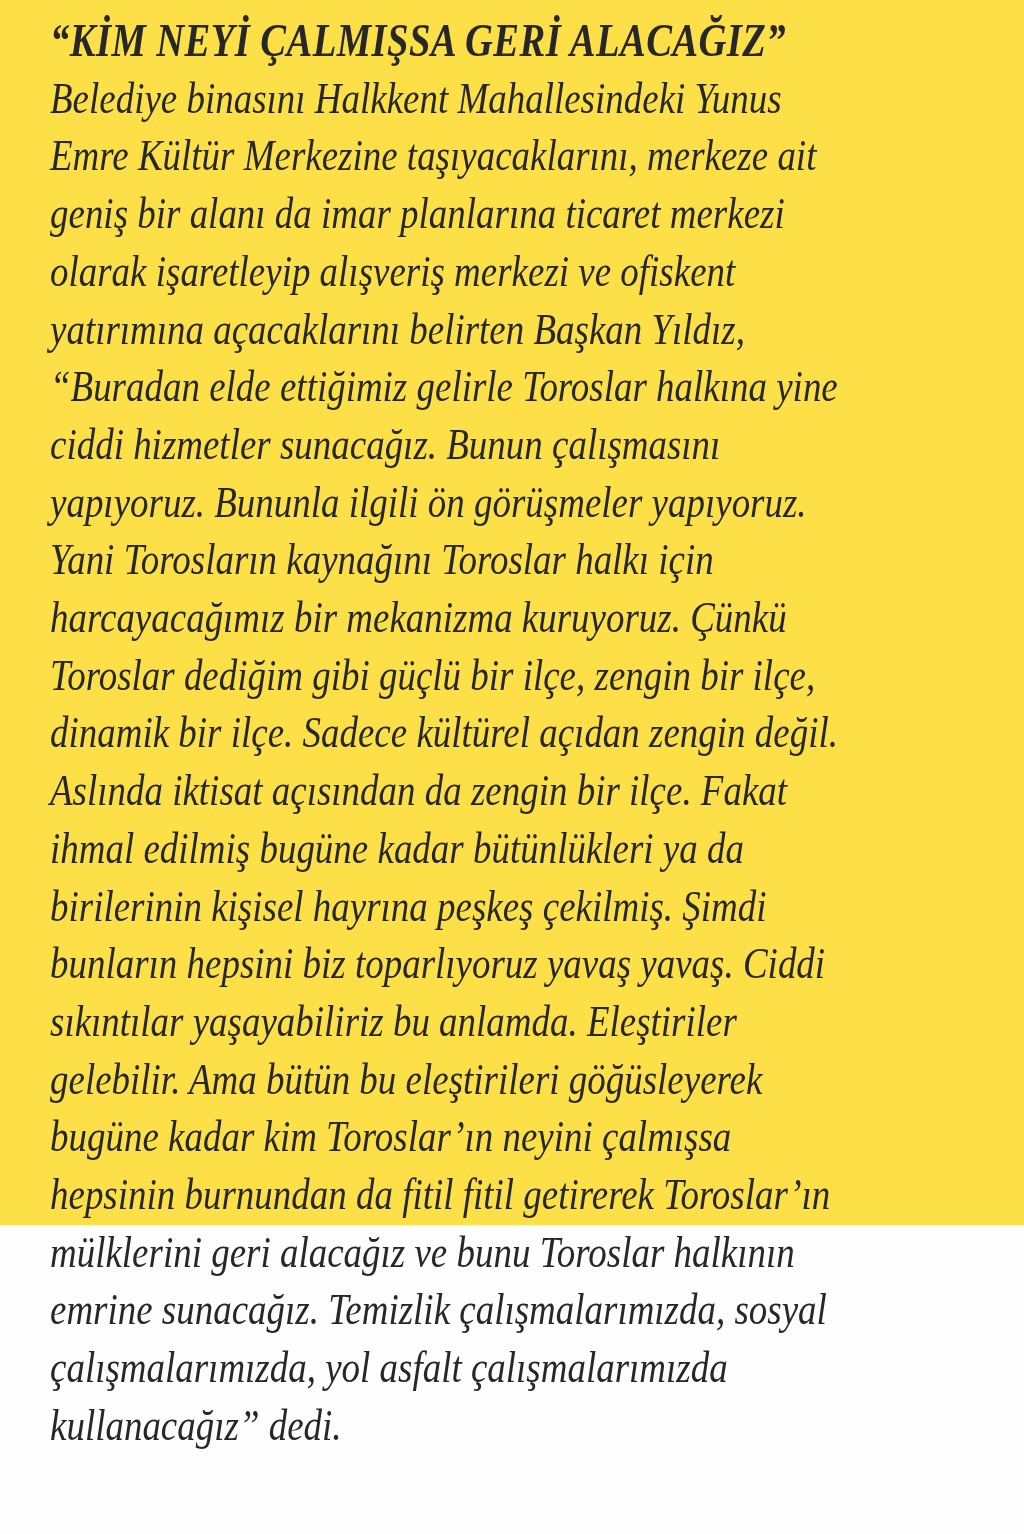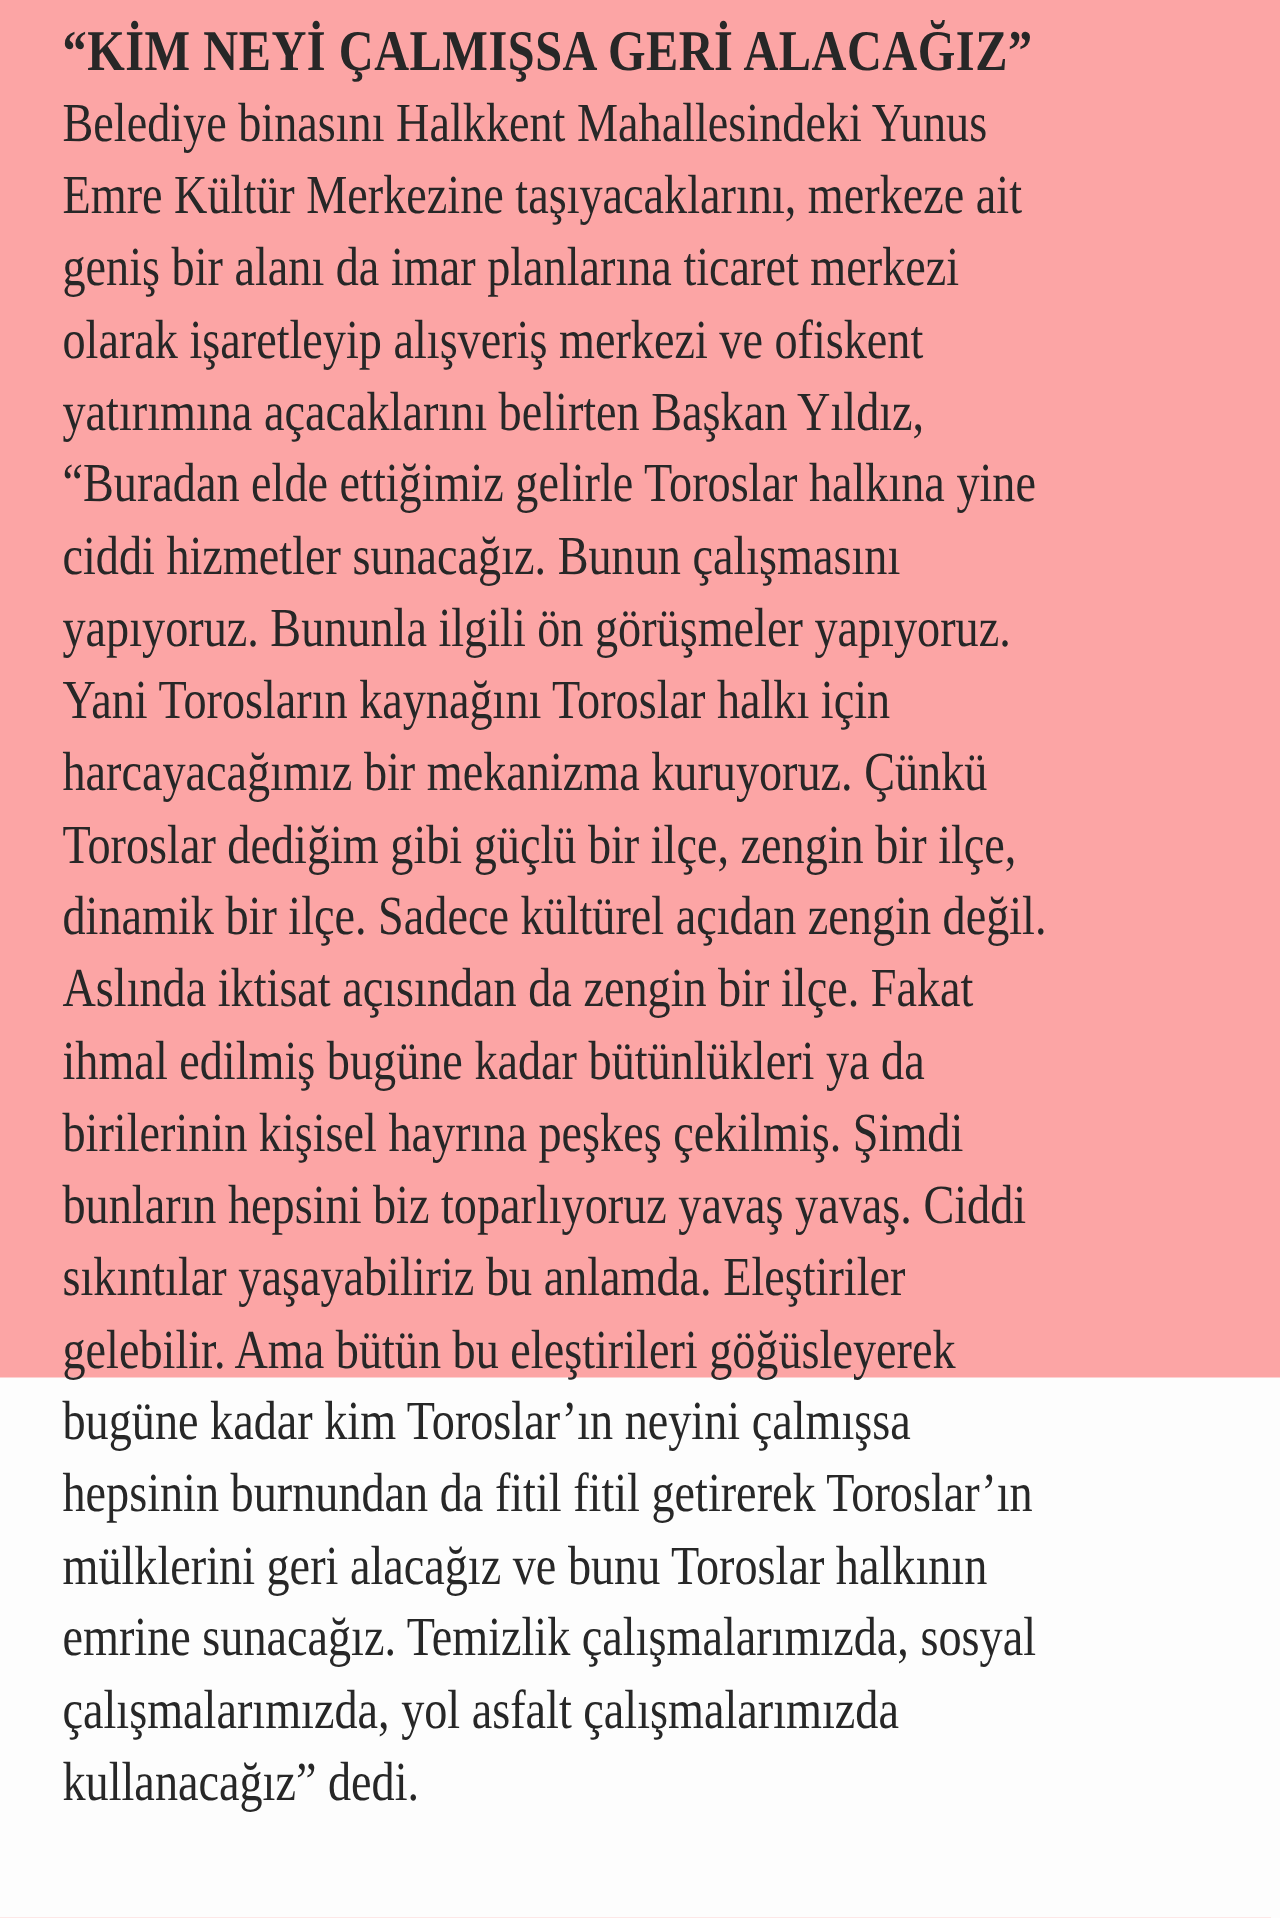--- a/index.html
+++ b/index.html
@@ -8,23 +8,24 @@
     background: #fdfdfd;
   }
   body {
     width: 1024px;
     height: 1534px;
     overflow: hidden;
   }
   .page {
     box-sizing: border-box;
     width: 1024px;
-    height: 1102px;
+    height: 1225px;
     padding: 12px 0 0 50px;
-    background: #fca5a5;
+    background: #fde047;
+    font-style: italic;
   }
   .article {
     
     transform: scaleX(0.84);
     transform-origin: top left;
     width: 1160px;
     font-family: "Liberation Serif", "DejaVu Serif", serif;
     color: #272727;
   }
   .headline {

